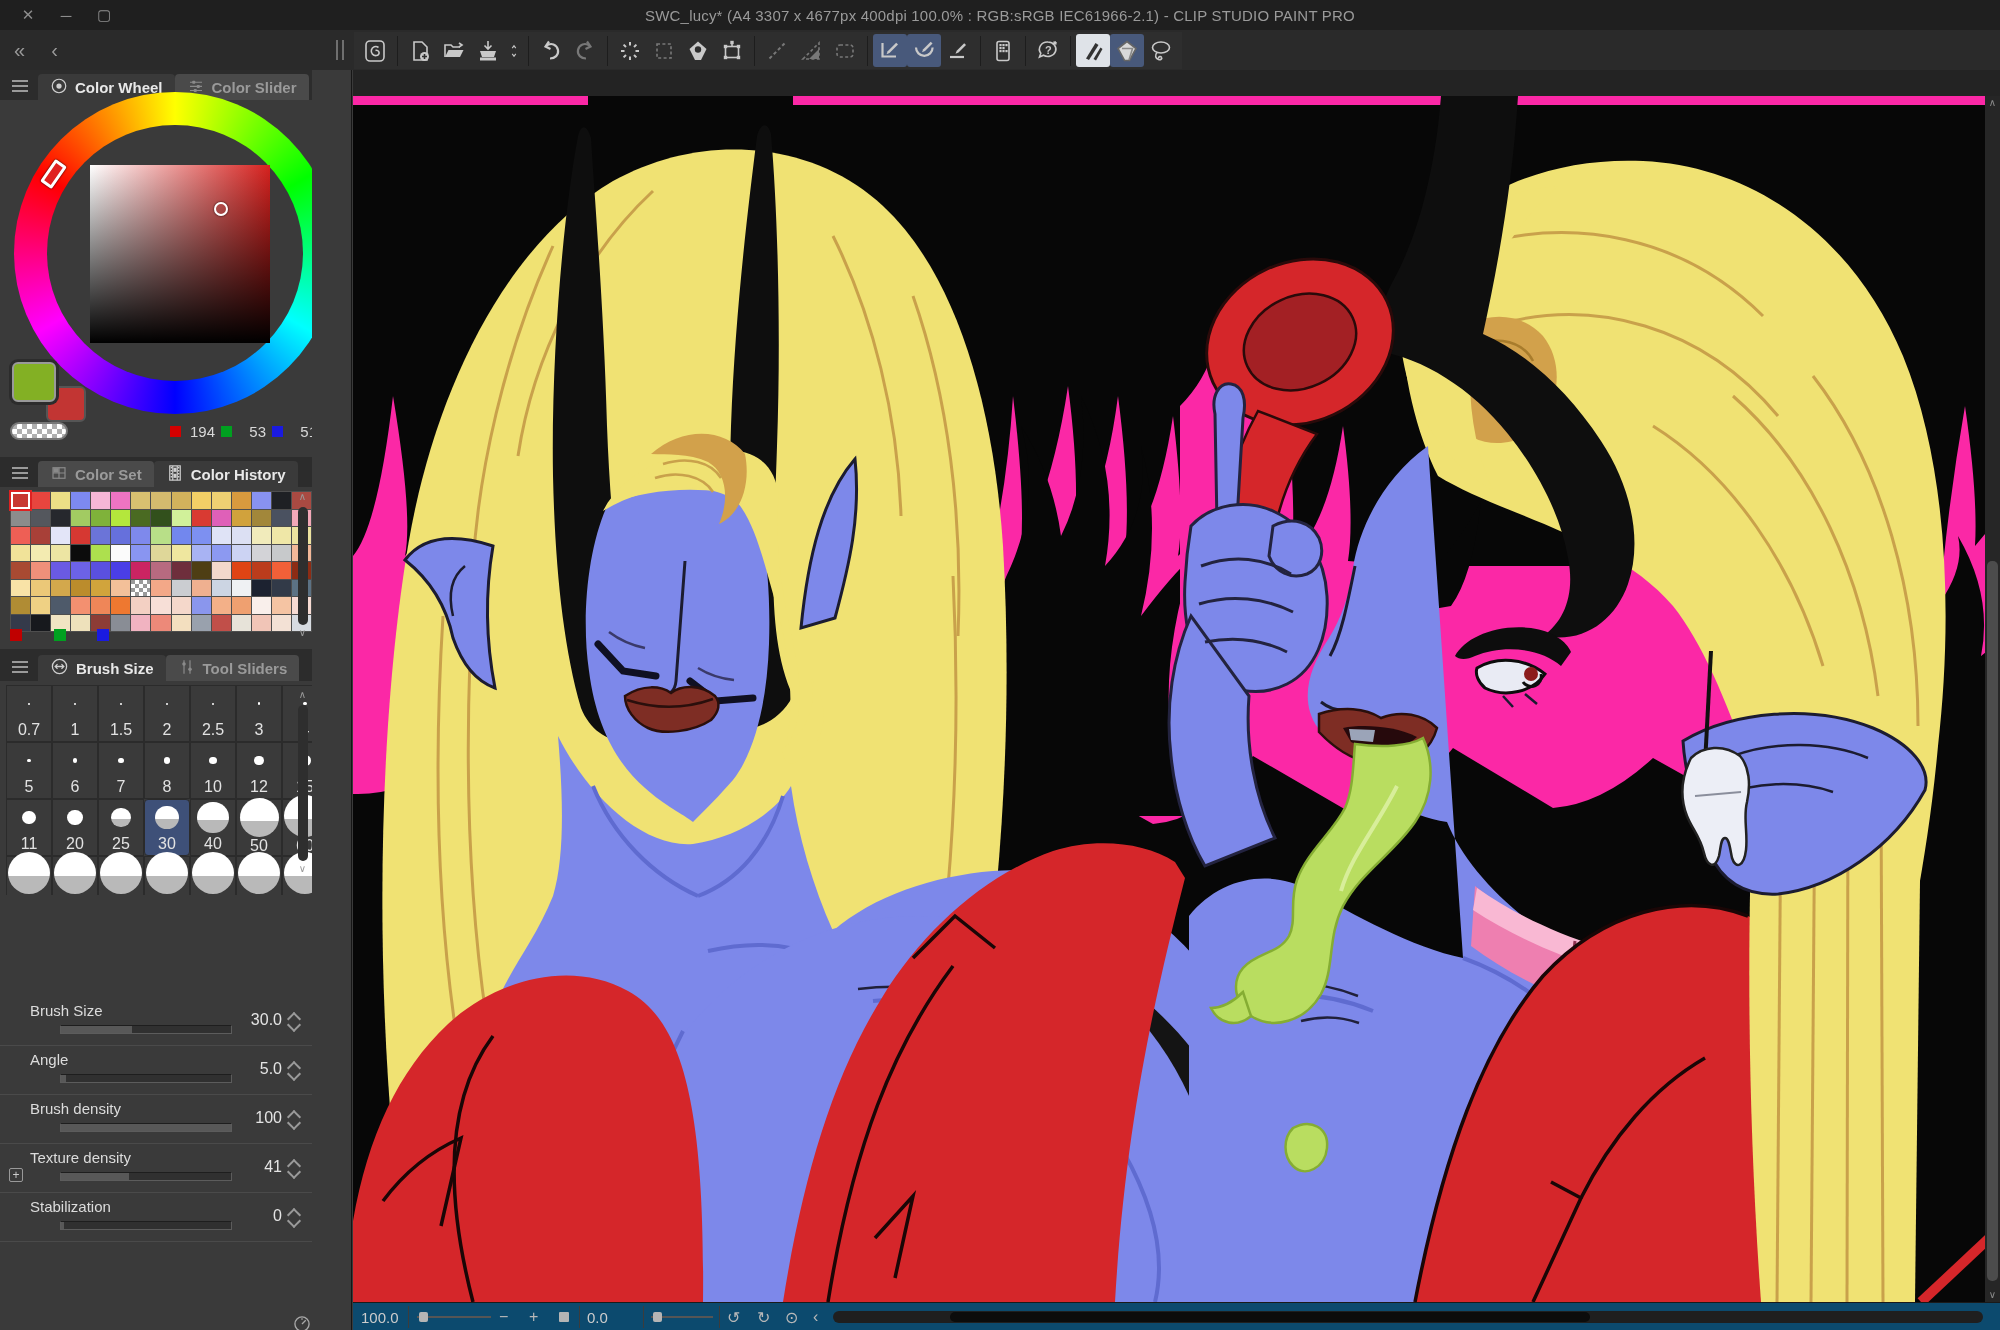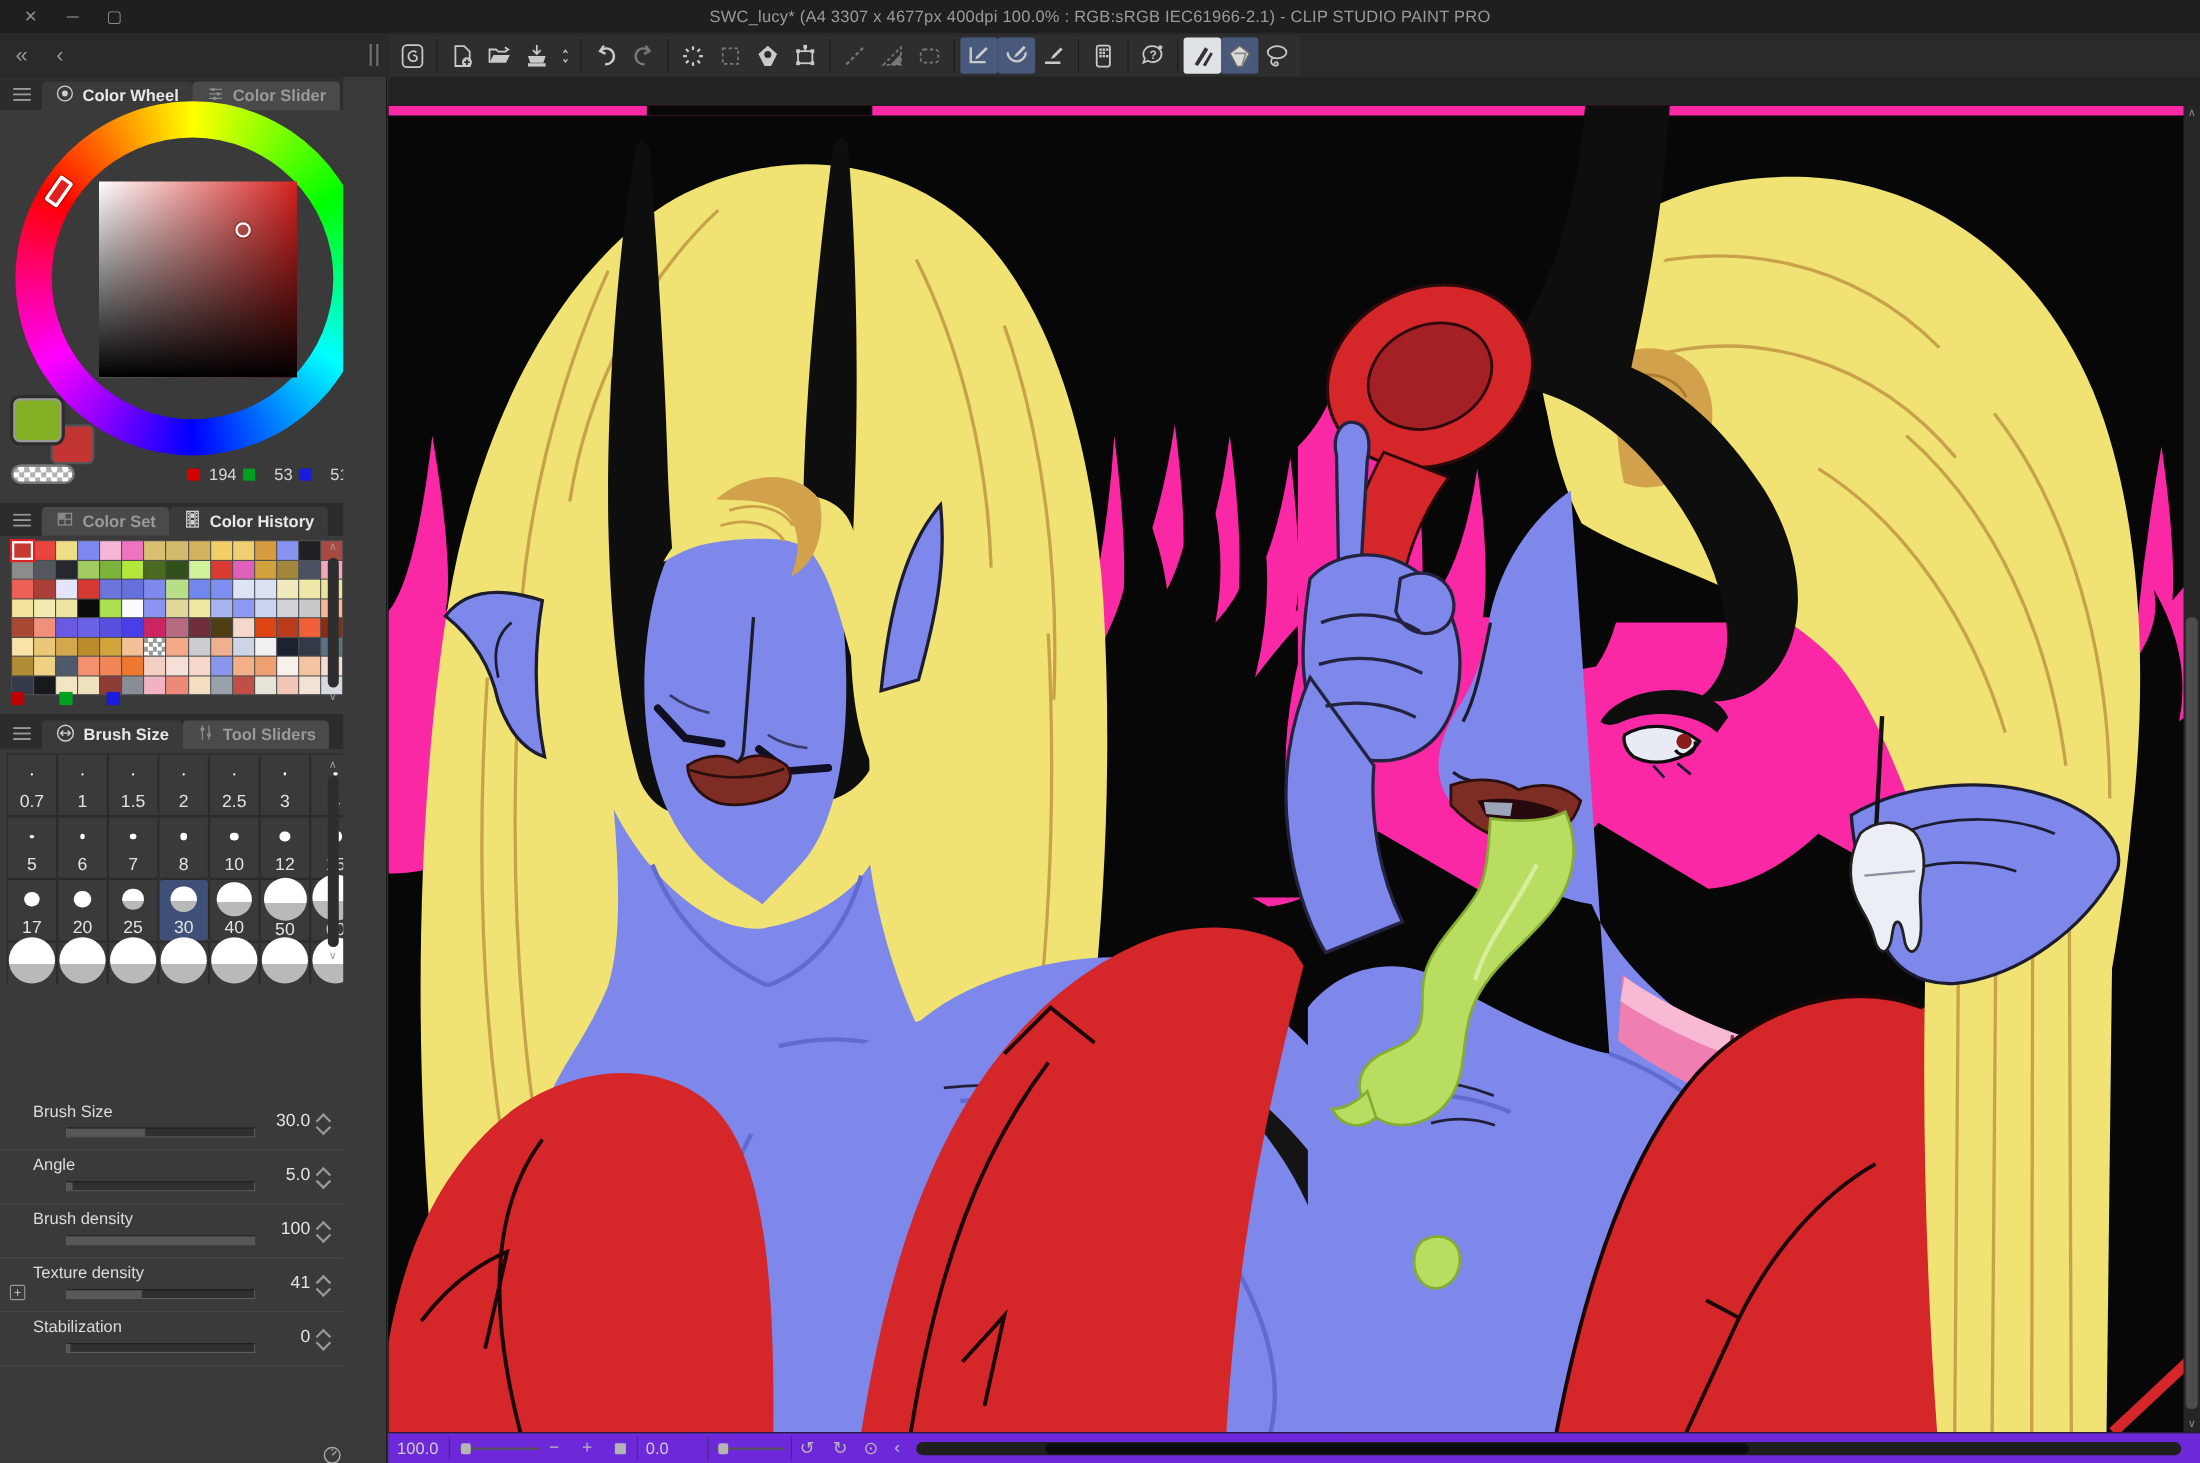--- a/index.html
+++ b/index.html
@@ -112,21 +112,21 @@
   .doctab i { width:7px; height:7px; border-radius:50%; background:#d8dae0; flex:none; }
   .doctab-chev { position:absolute; right:8px; top:4px; color:#909090; font-size:13px; cursor:pointer; }
   .artwrap { position:absolute; left:0; top:26px; width:1647px; height:1206px; overflow:hidden; background:#050505; }
   .artwrap svg { display:block; }
 
   .cv-vscroll { position:absolute; right:0; top:26px; width:15px; height:1206px; background:#262626; }
   .cv-vscroll .arr { position:absolute; left:0; width:15px; height:14px; color:#8a8a8a; font-size:10px; text-align:center; line-height:14px; cursor:pointer; }
   .cv-vthumb { position:absolute; left:2px; width:11px; top:465px; height:720px; background:#4c4c4c; border-radius:5px; cursor:pointer; }
 
   
-  .statusbar { position:absolute; left:0; top:1232px; width:1647px; height:28px; background:#6d28d9; border-top:1px solid #1a1a1a; font-size:15px; color:#cccccc; }
+  .statusbar { position:absolute; left:0; top:1232px; width:1647px; height:28px; background:#0c4a6e; border-top:1px solid #1a1a1a; font-size:15px; color:#cccccc; }
   .sb { position:absolute; top:0; height:28px; display:flex; align-items:center; }
   .sb-div { position:absolute; top:3px; width:1px; height:22px; background:#3c3c3c; }
   .sb-track { position:absolute; top:13px; height:2px; background:#555; }
   .sb-handle { position:absolute; top:9px; width:9px; height:10px; background:#b5b5b5; border-radius:2px; cursor:pointer; }
   .sb-ic { color:#b8b8b8; font-size:16px; cursor:pointer; }
   .hscroll-track { position:absolute; left:480px; top:8px; width:1150px; height:12px; background:#1f1f1f; border-radius:6px; }
   .hscroll-thumb { position:absolute; left:117px; top:1px; width:640px; height:10px; background:#0c0c0c; border-radius:5px; cursor:pointer; }
 </style>
 </head>
 <body>
@@ -589,21 +589,21 @@
           <div class="bcell">
             <span class="dot" style="width:9.36px;height:9.36px"></span>
             <span class="num">12</span>
           </div>
           <div class="bcell">
             <span class="dot" style="width:11.700000000000001px;height:11.700000000000001px"></span>
             <span class="num">15</span>
           </div>
           <div class="bcell">
             <span class="dot" style="width:13.26px;height:13.26px"></span>
-            <span class="num">17</span>
+            <span class="num">11</span>
           </div>
           <div class="bcell">
             <span class="dot" style="width:15.600000000000001px;height:15.600000000000001px"></span>
             <span class="num">20</span>
           </div>
           <div class="bcell">
             <span class="dot big" style="width:19.5px;height:19.5px"></span>
             <span class="num">25</span>
           </div>
           <div class="bcell sel">

